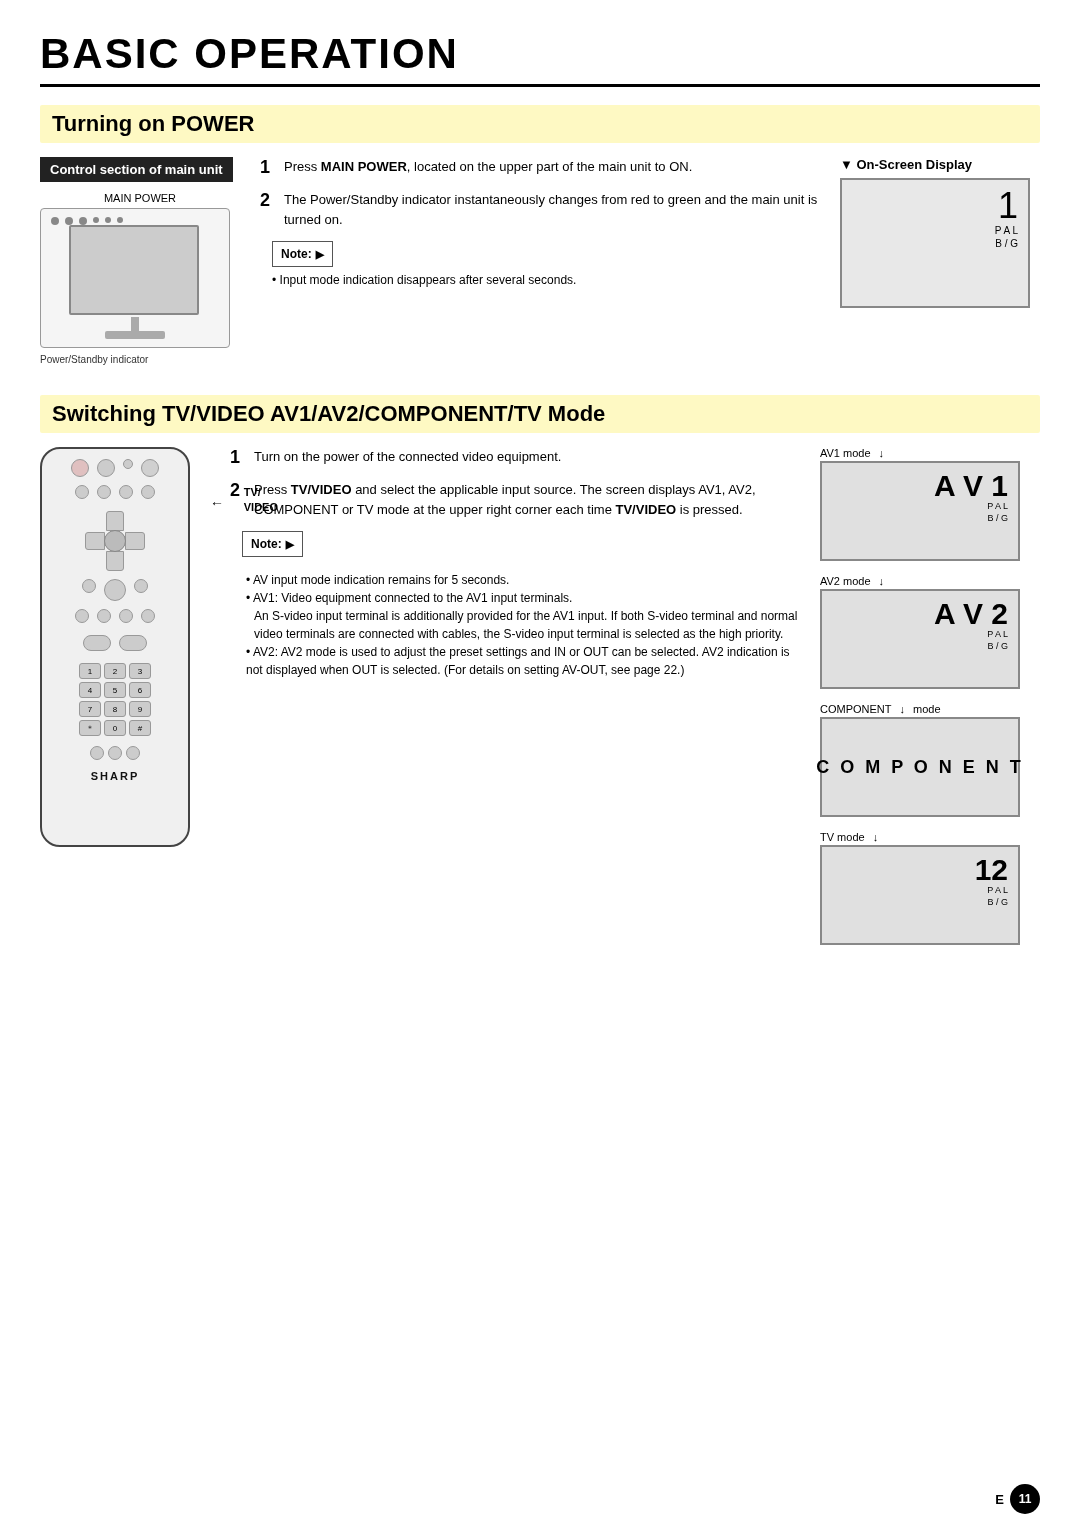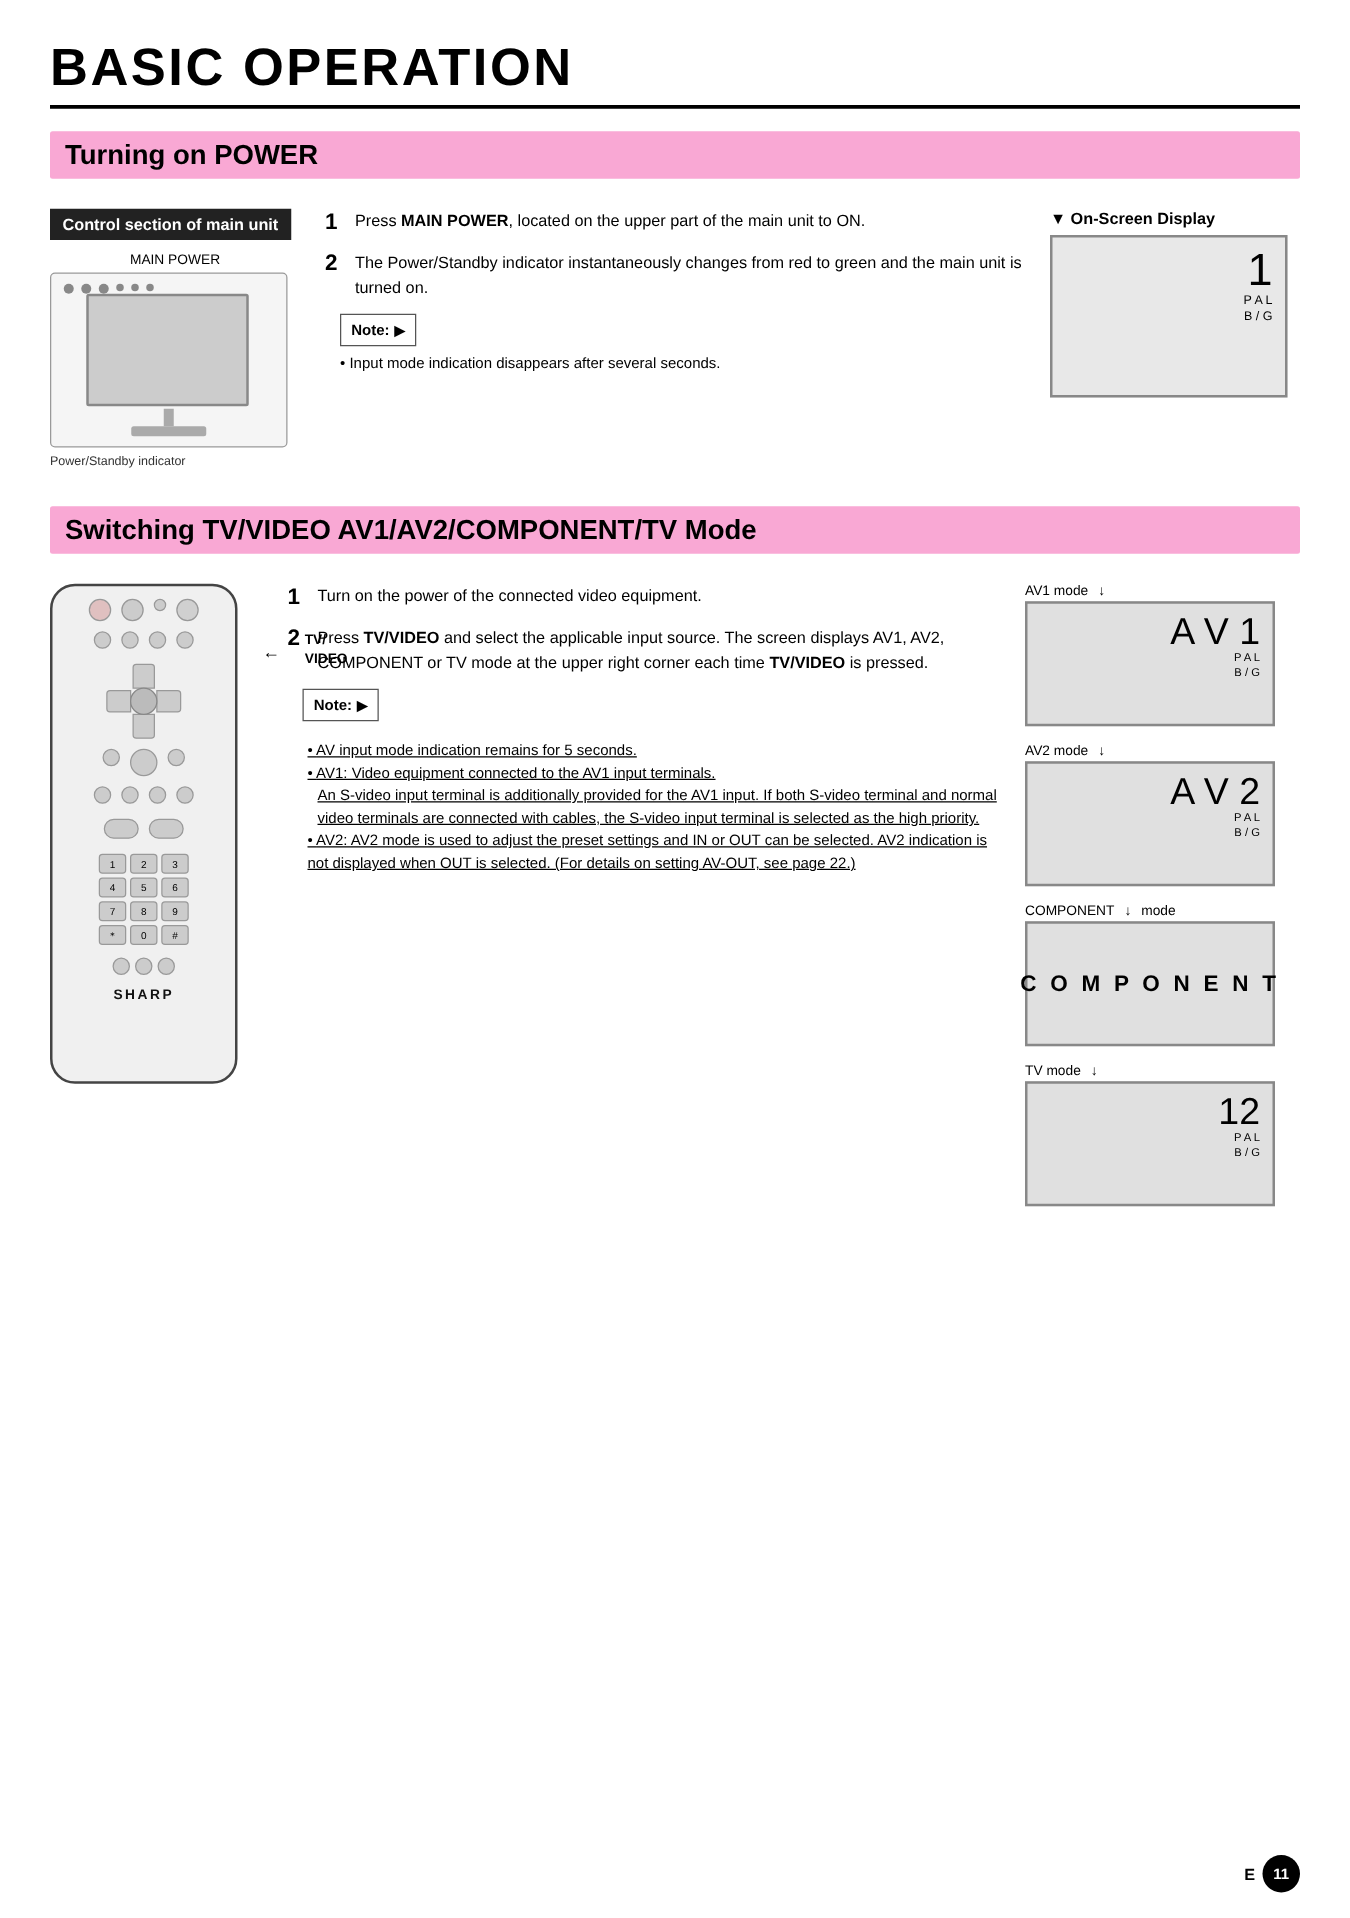--- a/index.html
+++ b/index.html
@@ -23,23 +23,23 @@
     .title-rule {
       border: none;
       border-top: 3px solid #000;
       margin-bottom: 18px;
     }
 
     
     .section-header {
       font-size: 22px;
       font-weight: 800;
-      background: #f9a8d4;
+      background: #fef9c3;
       padding: 6px 12px;
-      margin-bottom: 24px;
+      margin-bottom: 14px;
       border-radius: 2px;
     }
 
     .subsection-header {
       background: #222;
       color: #fff;
       font-size: 13px;
       font-weight: 700;
       padding: 5px 10px;
       display: inline-block;
@@ -368,21 +368,21 @@
       margin-bottom: 4px;
     }
     .osd-text-br {
       text-align: right;
       position: absolute;
       top: 8px;
       right: 10px;
     }
     .osd-main-text {
       font-size: 30px;
-      font-weight: 400;
+      font-weight: 700;
       line-height: 1;
     }
     .osd-sub-text {
       font-size: 9px;
       line-height: 1.3;
     }
     .osd-center-text {
       position: absolute;
       top: 50%;
       left: 50%;
@@ -391,21 +391,20 @@
       font-weight: 700;
       letter-spacing: 3px;
       white-space: nowrap;
     }
 
     
     .switching-notes {
       margin-top: 8px;
       font-size: 12px;
       line-height: 1.5;
-      text-decoration: underline;
     }
     .switching-notes ul {
       padding-left: 16px;
       list-style: none;
     }
     .switching-notes ul li::before {
       content: "• ";
     }
     .switching-notes .indent {
       padding-left: 24px;

